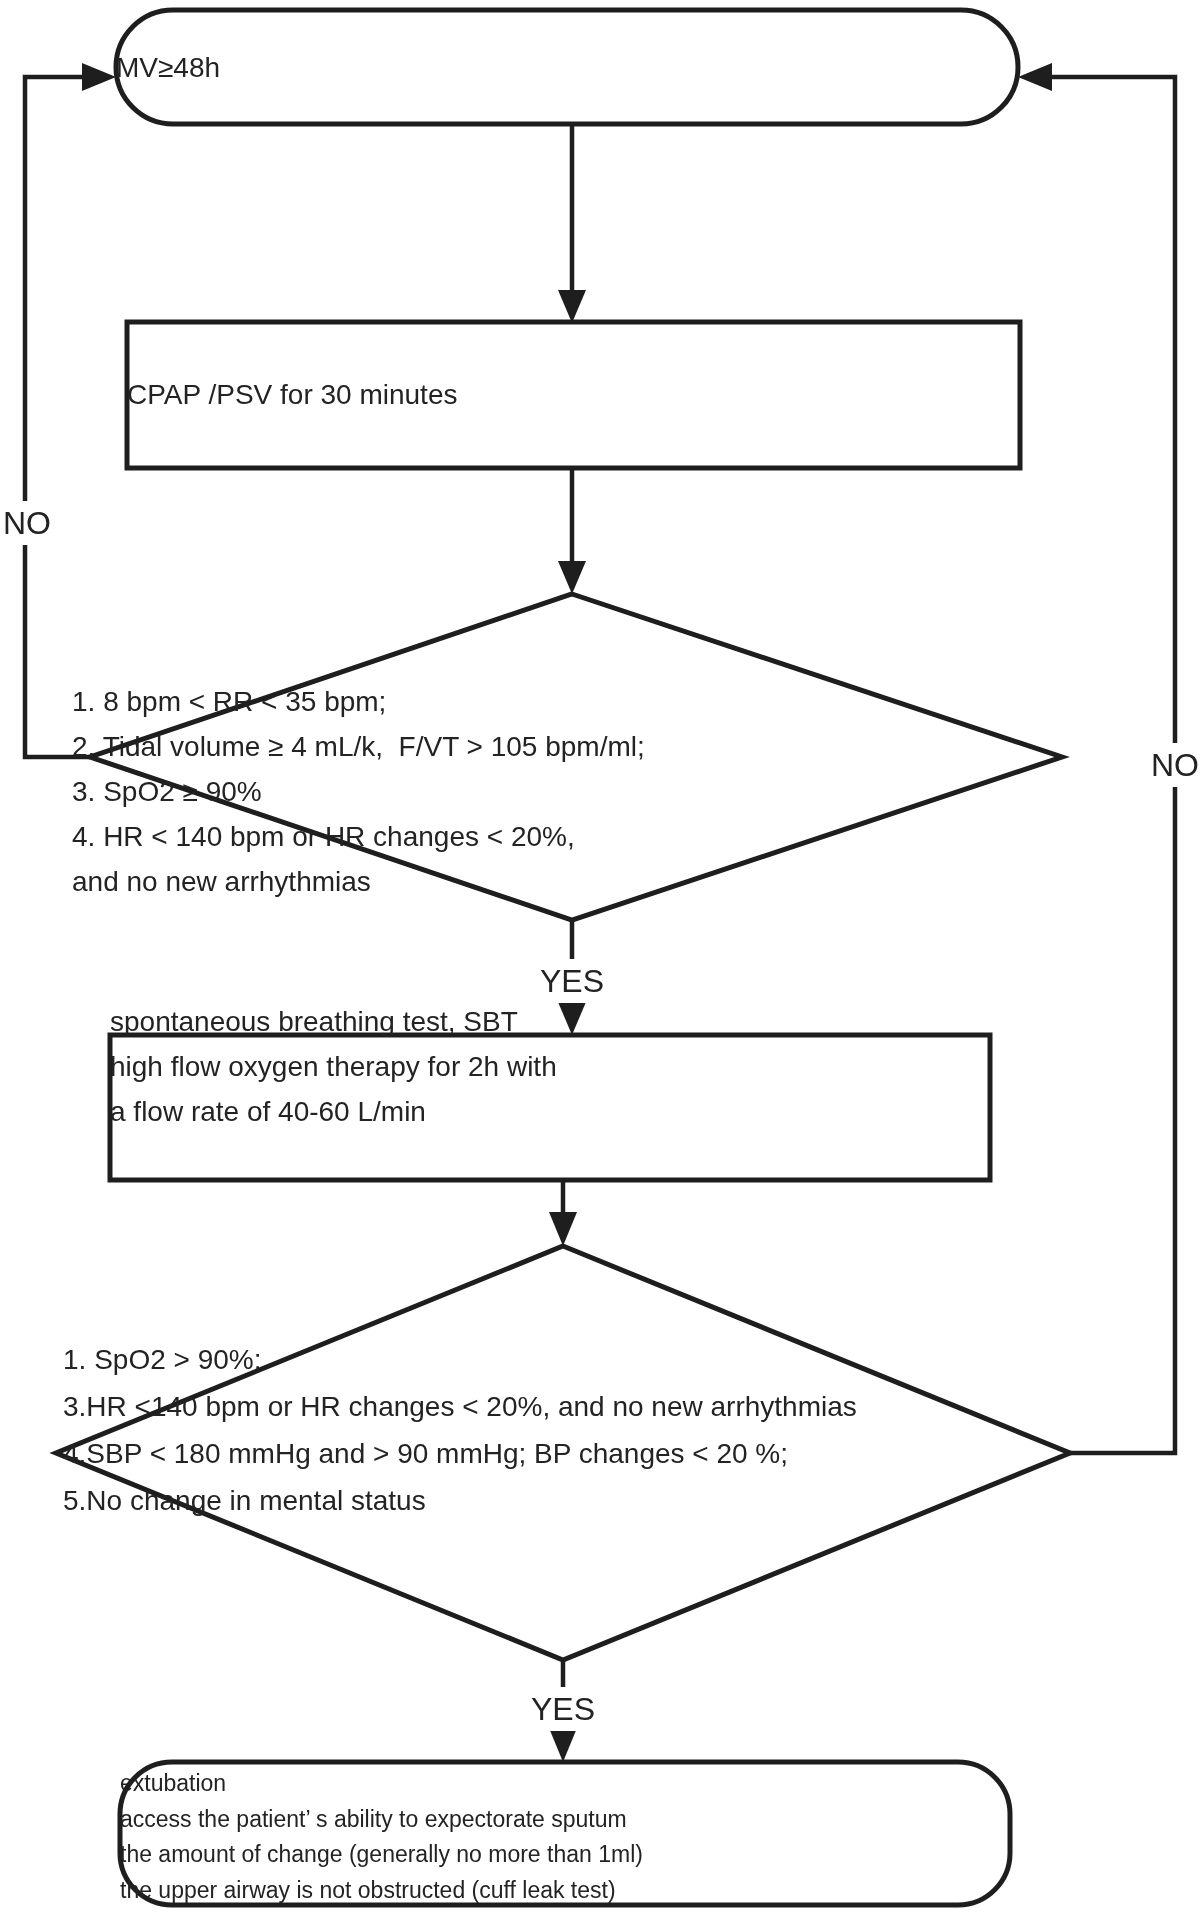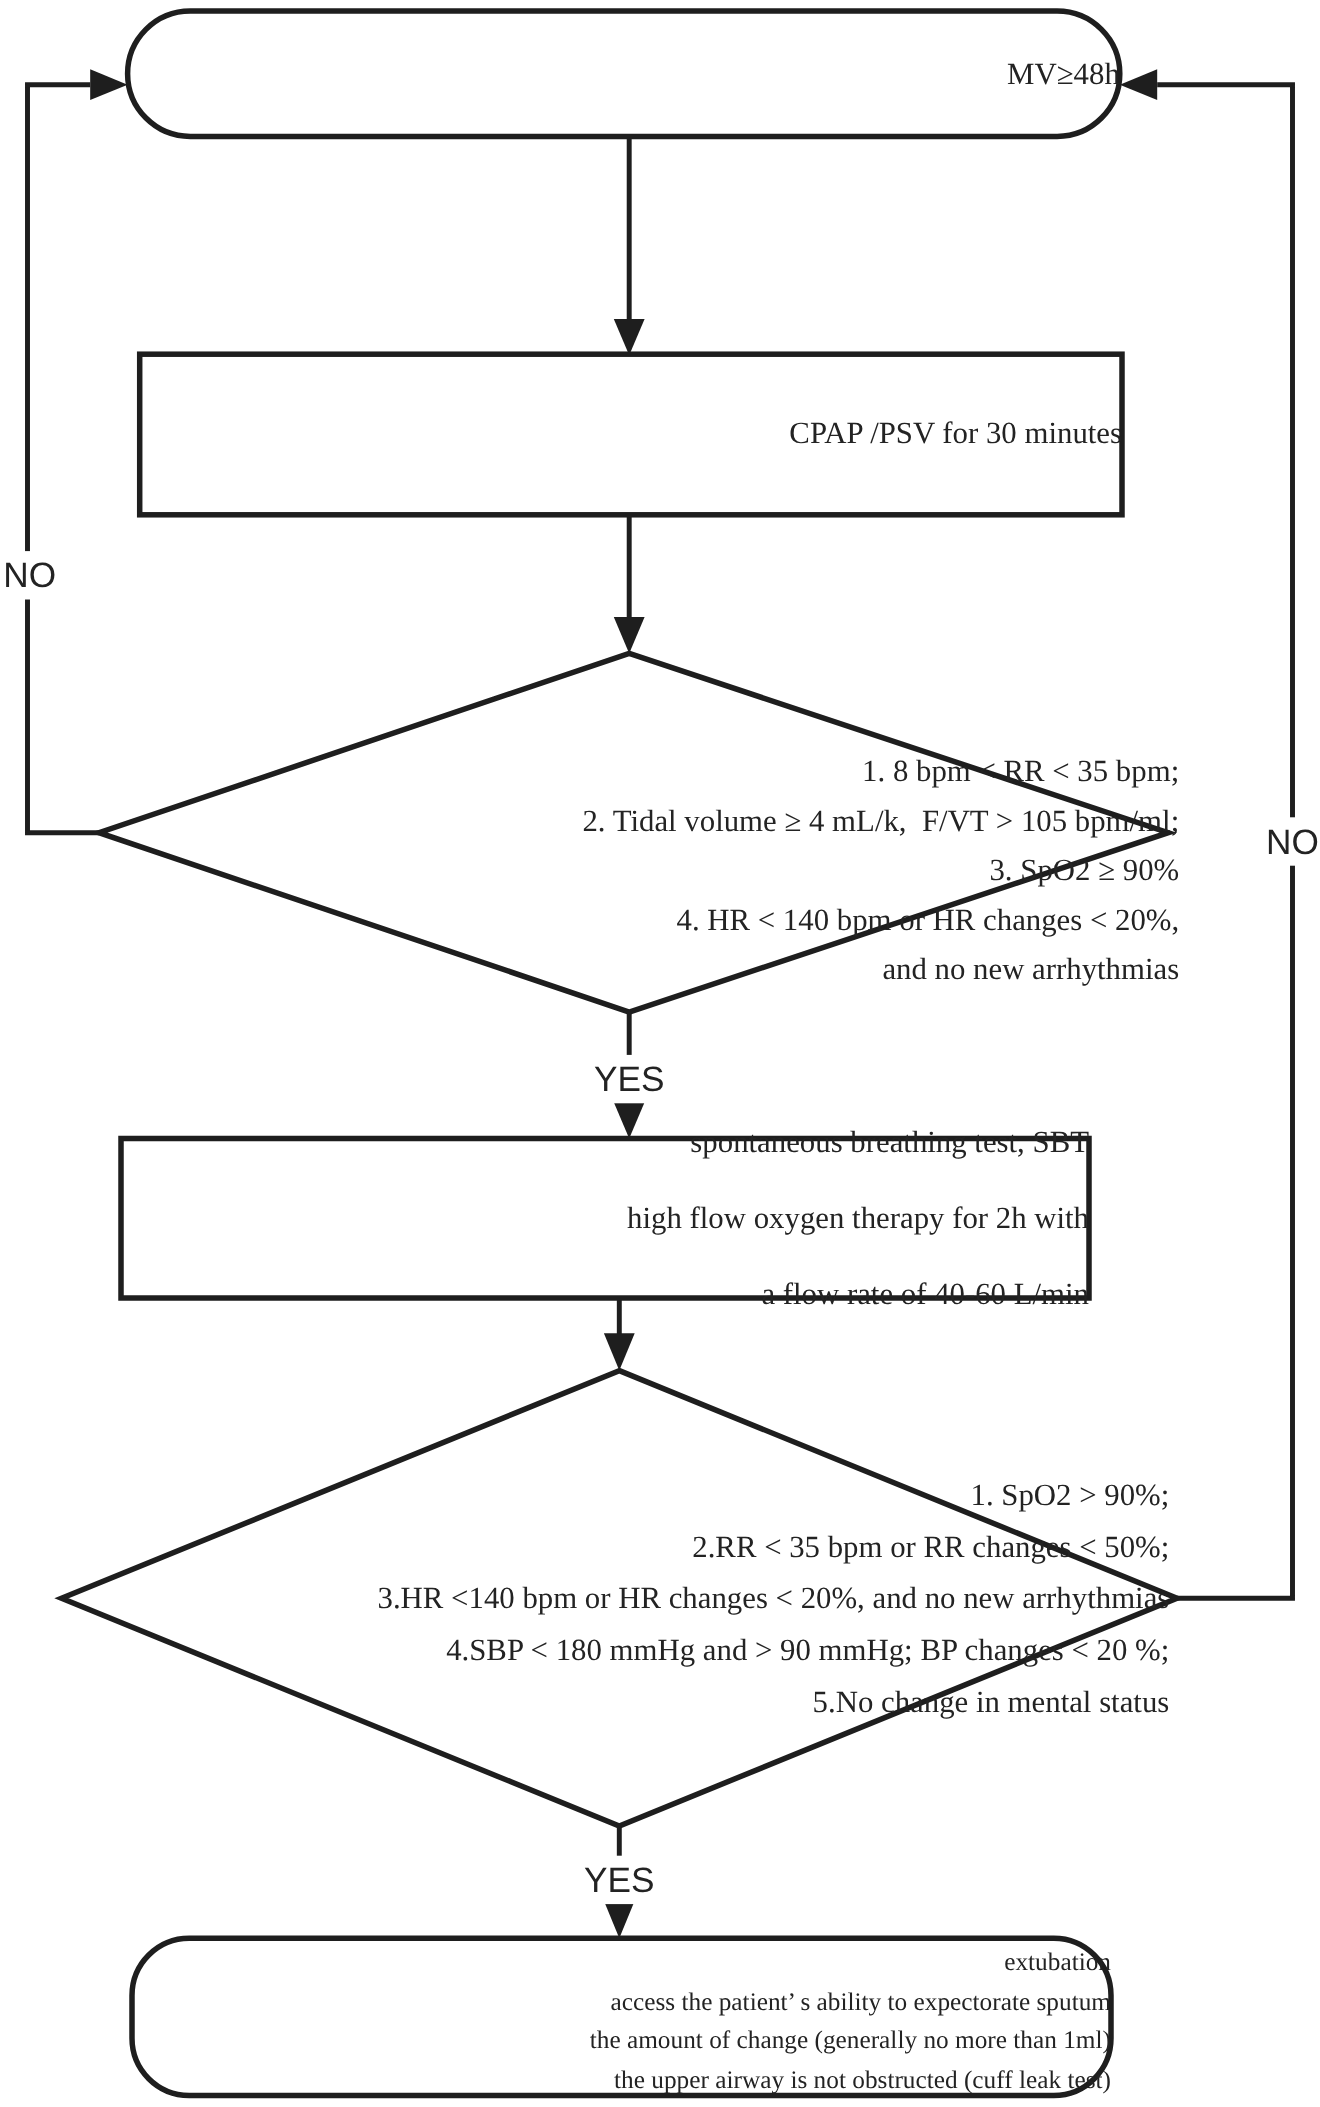--- a/index.html
+++ b/index.html
@@ -10,27 +10,26 @@
     background: #ffffff;
     font-family: "Liberation Sans", "DejaVu Sans", sans-serif;
     color: #232323;
     overflow: hidden;
   }
   .canvas svg { position: absolute; left: 0; top: 0; }
   .node-text {
     position: absolute;
     display: flex;
     flex-direction: column;
-    align-items: flex-end;
+    align-items: flex-start;
     justify-content: center;
     text-align: center;
     font-size: 28px;
     line-height: 45px;
     white-space: pre;
-    font-family: Liberation Serif, serif;
   }
   .node-text div { white-space: pre; }
   .branch-label {
     position: absolute;
     background: #ffffff;
     text-align: center;
     font-size: 32px;
     line-height: 44px;
     white-space: pre;
   }
@@ -92,29 +91,28 @@
   </div>
 
   <div class="node-text" style="left:72px; top:679px; width:1000px; line-height:45px;">
     <div>1. 8 bpm &lt; RR &lt; 35 bpm;</div>
     <div>2. Tidal volume ≥ 4 mL/k,  F/VT &gt; 105 bpm/ml;</div>
     <div>3. SpO2 ≥ 90%</div>
     <div>4. HR &lt; 140 bpm or HR changes &lt; 20%,</div>
     <div>and no new arrhythmias</div>
   </div>
 
-  <div class="node-text" style="left:110px; top:1035px; width:880px; height:145px; line-height:45px;gap:24px;">
+  <div class="node-text" style="left:110px; top:994px; width:880px; height:145px; line-height:45px;">
     <div>spontaneous breathing test, SBT</div>
     <div>high flow oxygen therapy for 2h with</div>
     <div>a flow rate of 40-60 L/min</div>
   </div>
 
   <div class="node-text" style="left:63px; top:1336px; width:1000px; line-height:47px;">
     <div>1. SpO2 &gt; 90%;</div>
-    <div>2.RR &lt; 35 bpm or RR changes &lt; 50%;</div>
     <div>3.HR &lt;140 bpm or HR changes &lt; 20%, and no new arrhythmias</div>
     <div>4.SBP &lt; 180 mmHg and &gt; 90 mmHg; BP changes &lt; 20 %;</div>
     <div>5.No change in mental status</div>
   </div>
 
   <div class="node-text" style="left:120px; top:1766px; width:890px; line-height:35.6px; font-size:23px;">
     <div>extubation</div>
     <div>access the patient’ s ability to expectorate sputum</div>
     <div>the amount of change (generally no more than 1ml)</div>
     <div>the upper airway is not obstructed (cuff leak test)</div>

